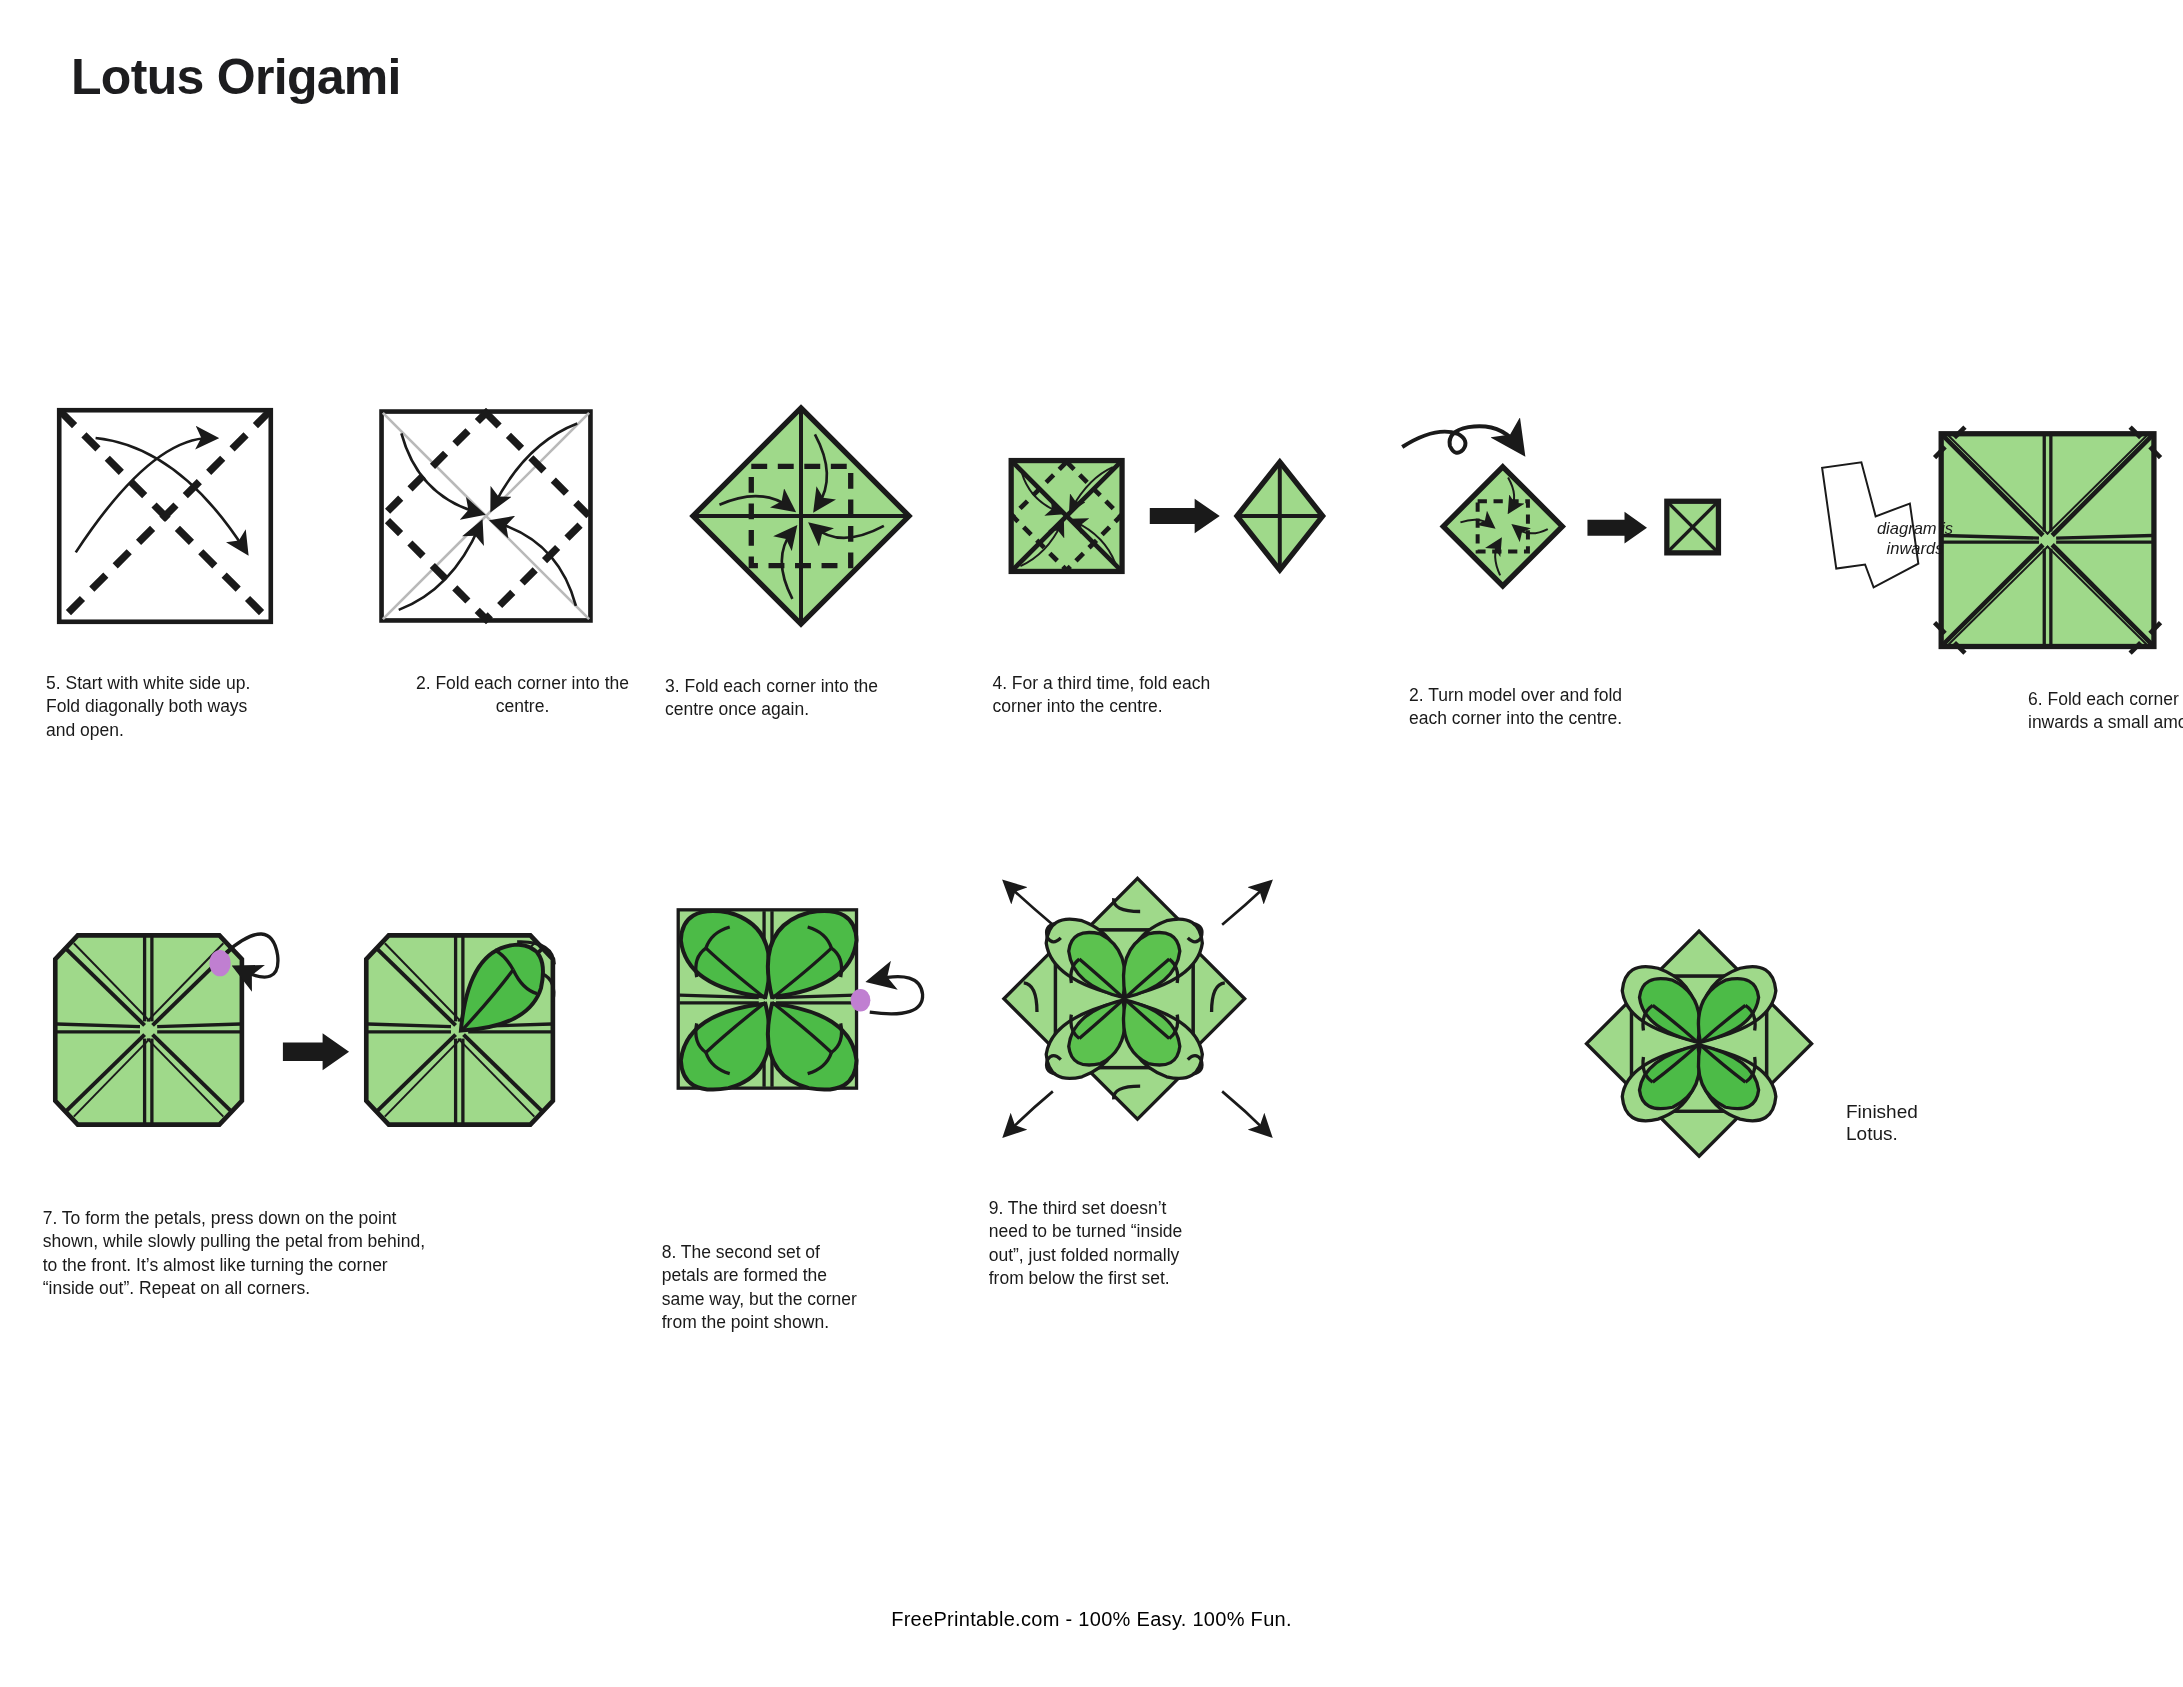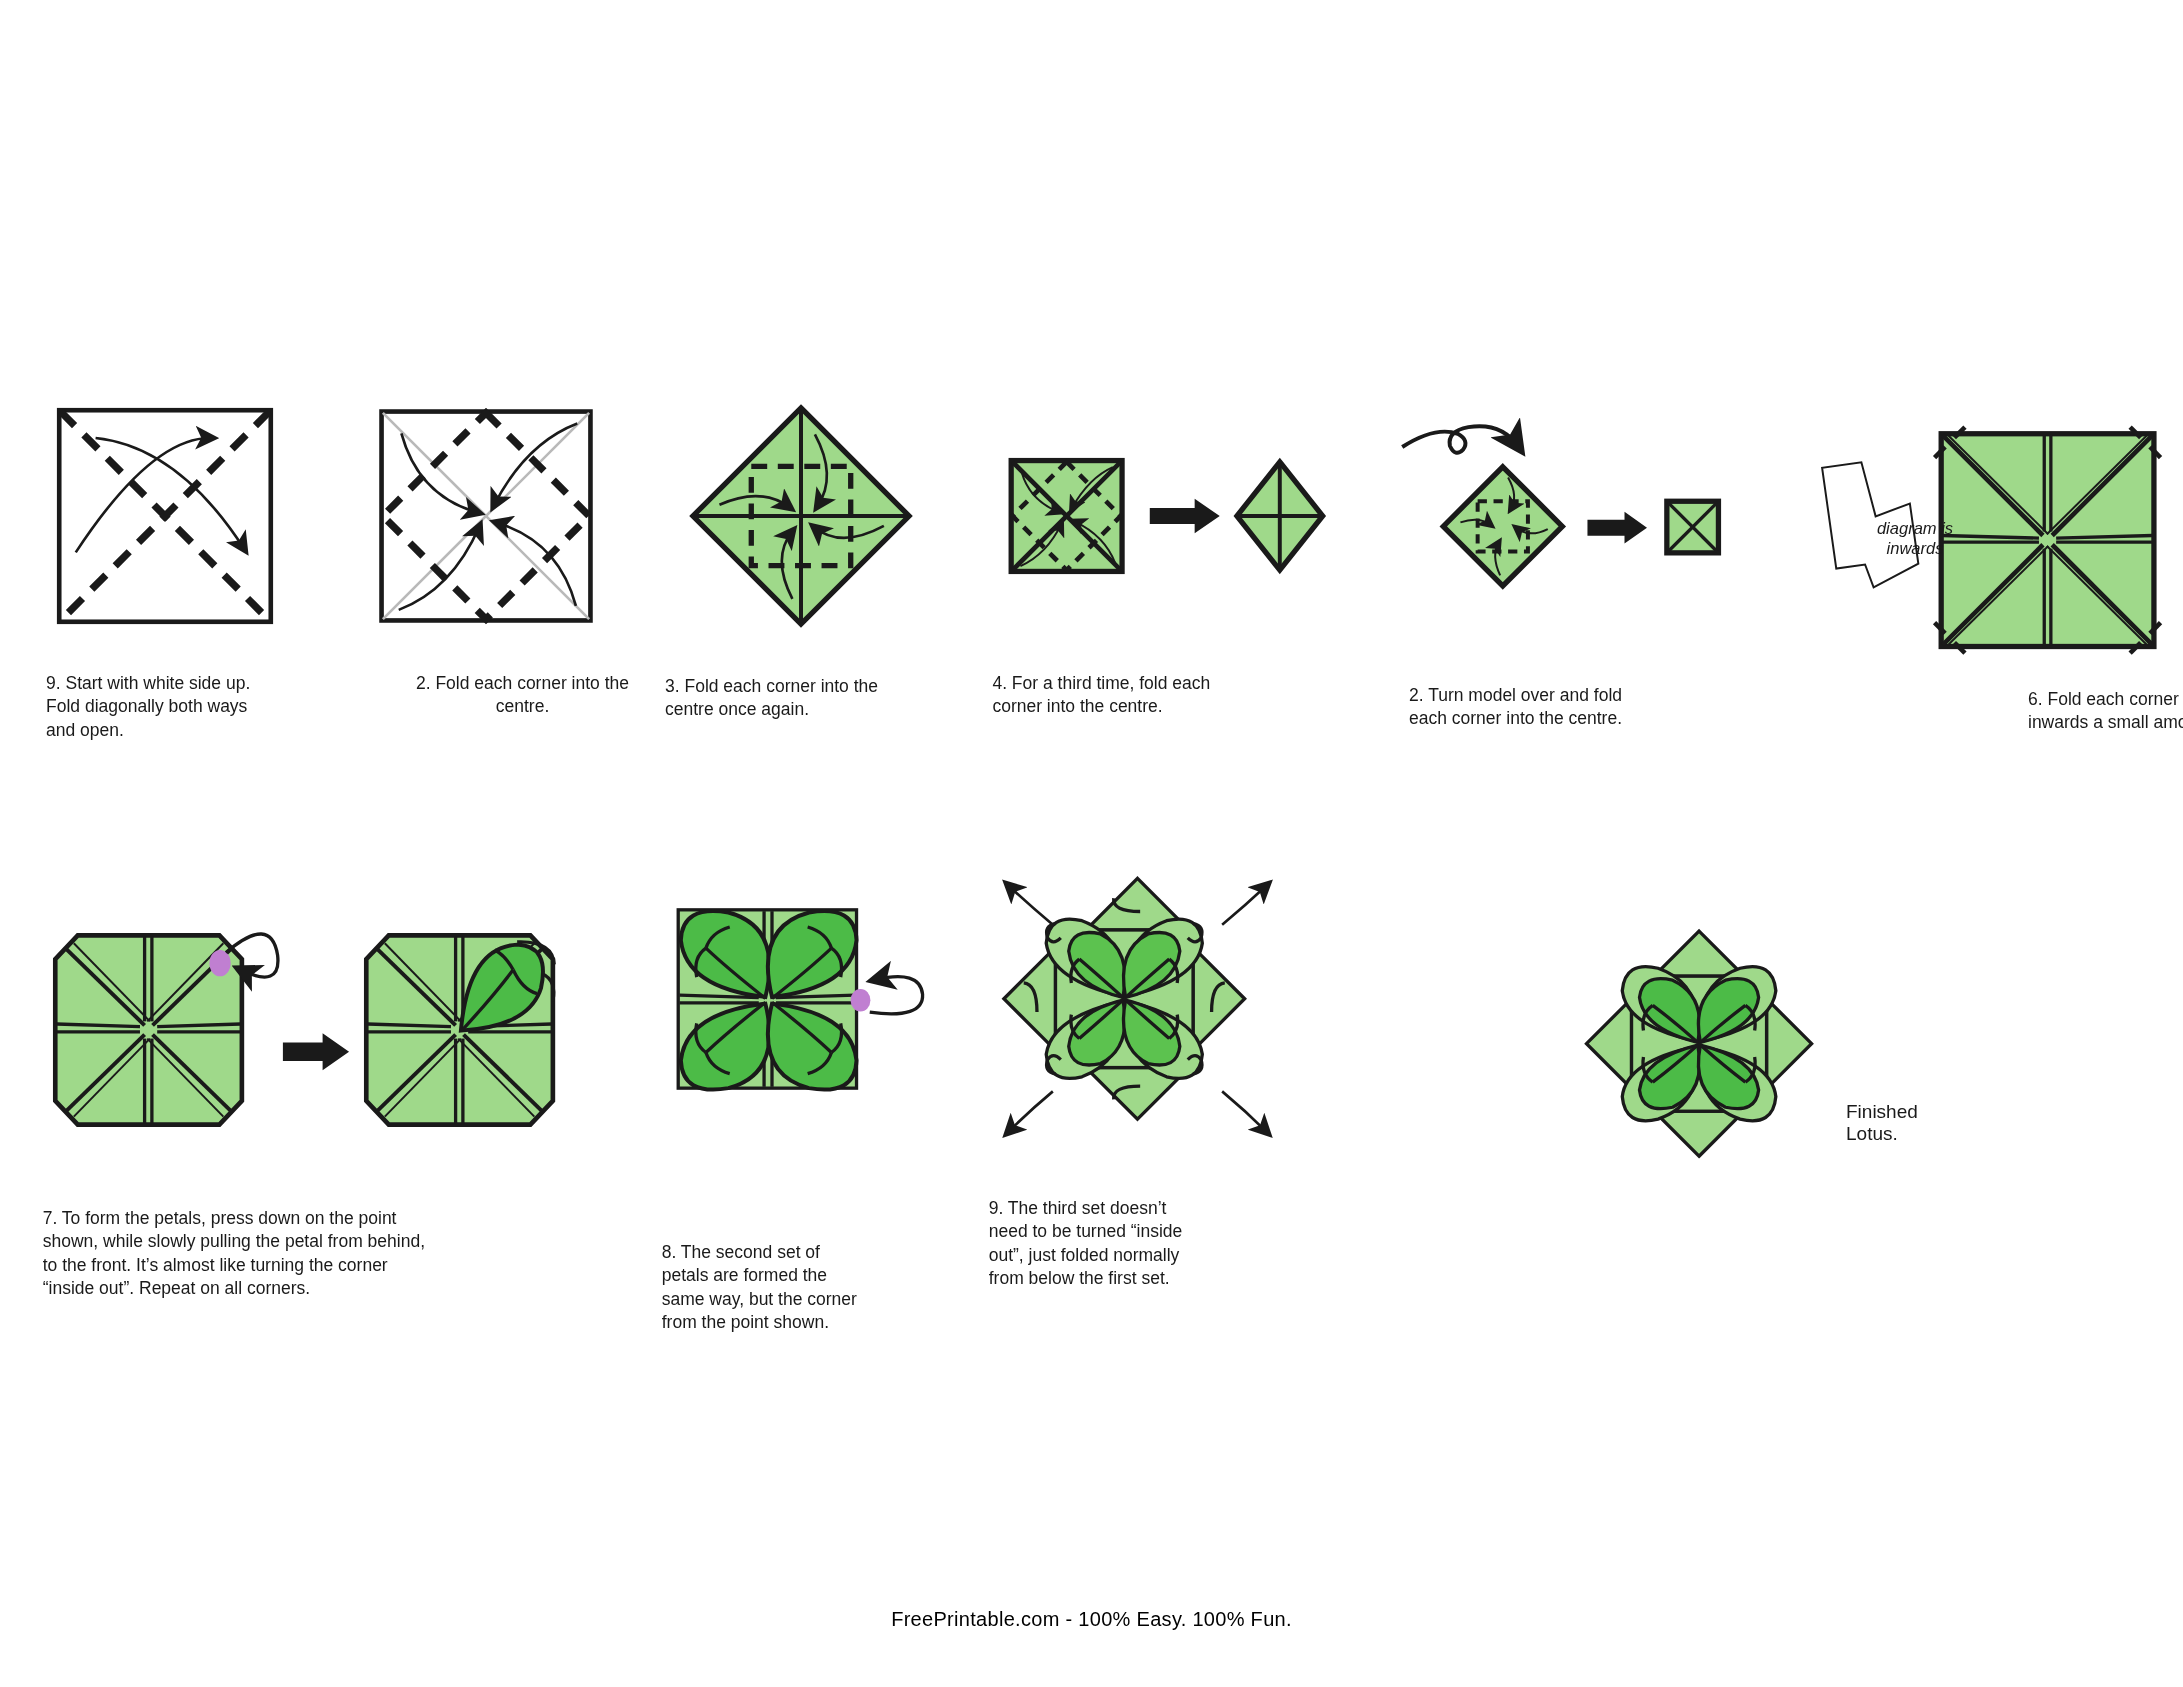--- a/index.html
+++ b/index.html
@@ -53,39 +53,40 @@
     color: #1a1a1a;
   }
 
   svg { display: block; overflow: visible; }
 </style>
 </head>
 <body>
 
 <div class="page">
 
+  <div id="page-title">Lotus Origami</div>
 
   <div class="step" style="left:46px; top:397px;">
     <div class="figure">
       <svg width="238" height="238" viewBox="0 0 360 360">
         <rect x="20" y="20" width="320" height="320" fill="#ffffff" stroke="#1a1a1a" stroke-width="7"></rect>
 
         <line x1="22" y1="22" x2="338" y2="338" stroke="#1a1a1a" stroke-width="11" stroke-dasharray="30 20"></line>
         <line x1="338" y1="22" x2="22" y2="338" stroke="#1a1a1a" stroke-width="11" stroke-dasharray="30 20"></line>
 
         <defs>
           <marker id="ar1" markerWidth="9" markerHeight="9" refX="6" refY="4.5" orient="auto">
             <path d="M0,0 L9,4.5 L0,9 L2.2,4.5 z" fill="#1a1a1a"></path>
           </marker>
         </defs>
         <path d="M45,235 Q160,60 250,62" fill="none" stroke="#1a1a1a" stroke-width="4" marker-end="url(#ar1)"></path>
         <path d="M75,62 Q200,75 300,230" fill="none" stroke="#1a1a1a" stroke-width="4" marker-end="url(#ar1)"></path>
       </svg>
     </div>
-    <div class="caption" style="left:0px; top:275px; width:318px;">9.  Start with white side up.
+    <div class="caption" style="left:0px; top:275px; width:318px;">5.  Start with white side up.
 Fold diagonally both ways
 and open.</div>
   </div>
 
   <div class="step" style="left:367px; top:397px;">
     <div class="figure">
       <svg width="238" height="238" viewBox="0 0 360 360">
         <rect x="22" y="22" width="316" height="316" fill="#ffffff" stroke="#1a1a1a" stroke-width="7"></rect>
 
         <line x1="24" y1="24" x2="336" y2="336" stroke="#b9b9b9" stroke-width="4"></line>

